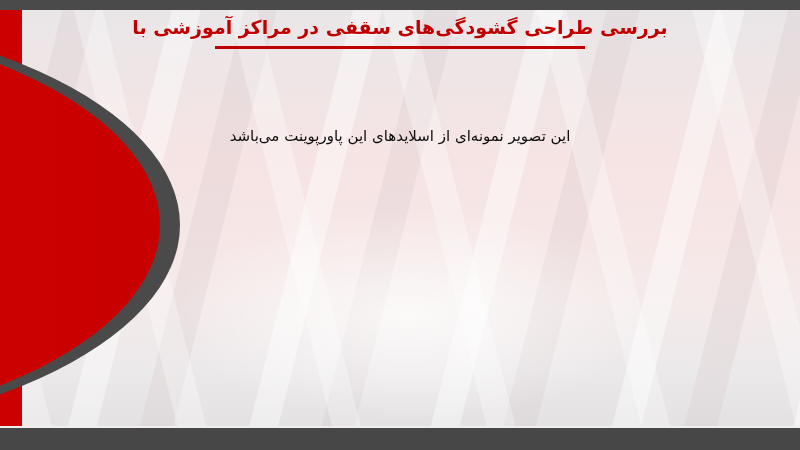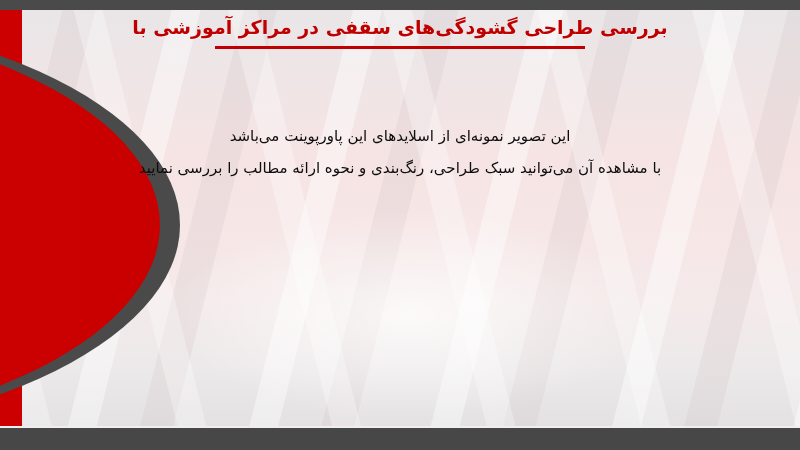--- a/index.html
+++ b/index.html
@@ -205,21 +205,20 @@
   <div class="arc-outline"></div>
   <div class="arc-red"></div>
 
   <div class="title-block">
     <div class="title-line">بررسی طراحی گشودگی‌های سقفی در مراکز آموزشی با</div>
     <div class="title-rule"></div>
   </div>
 
   <div class="body-block">
     <div class="body-line">این تصویر نمونه‌ای از اسلایدهای این پاورپوینت می‌باشد</div>
-    <div class="body-line">با مشاهده آن می‌توانید سبک طراحی، رنگ‌بندی و نحوه ارائه مطالب را بررسی نمایید</div>
   </div>
 
   <div class="frame-top"></div>
   <div class="frame-bottom-hl"></div>
   <div class="frame-bottom"></div>
   <div class="arc-strip-top"></div>
   <div class="arc-strip-bottom"></div>
 
 </div>
 

